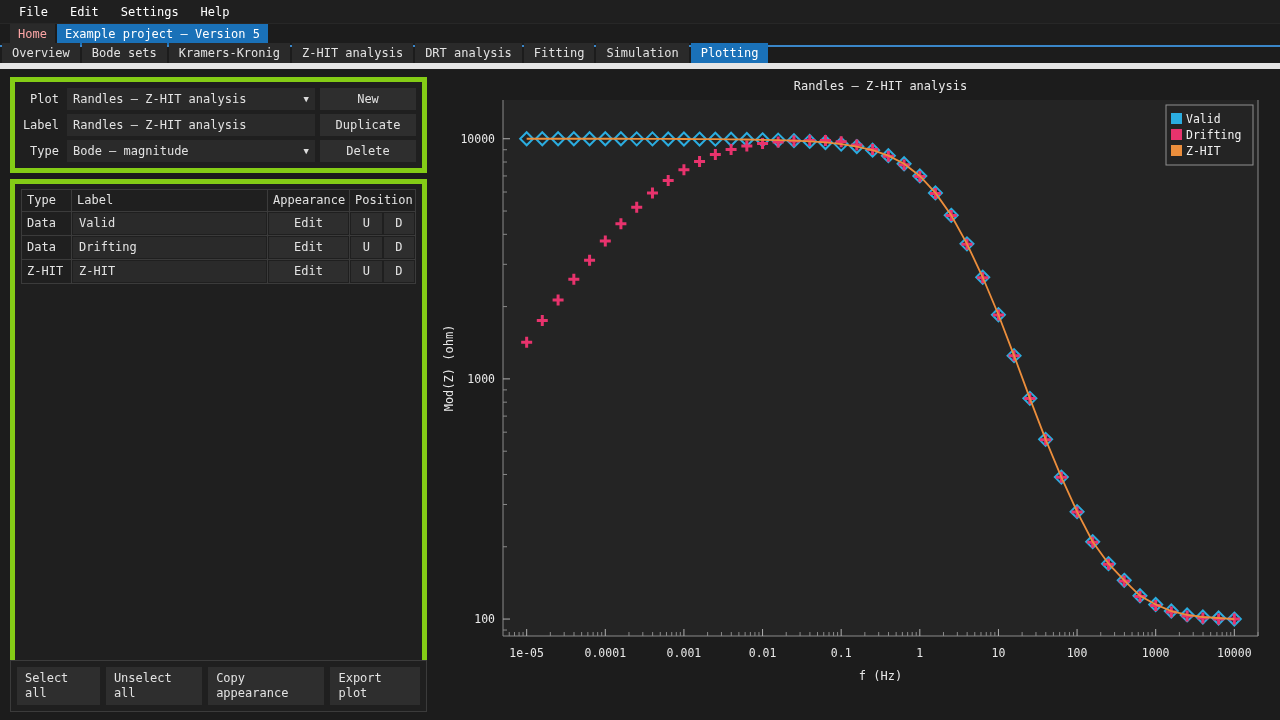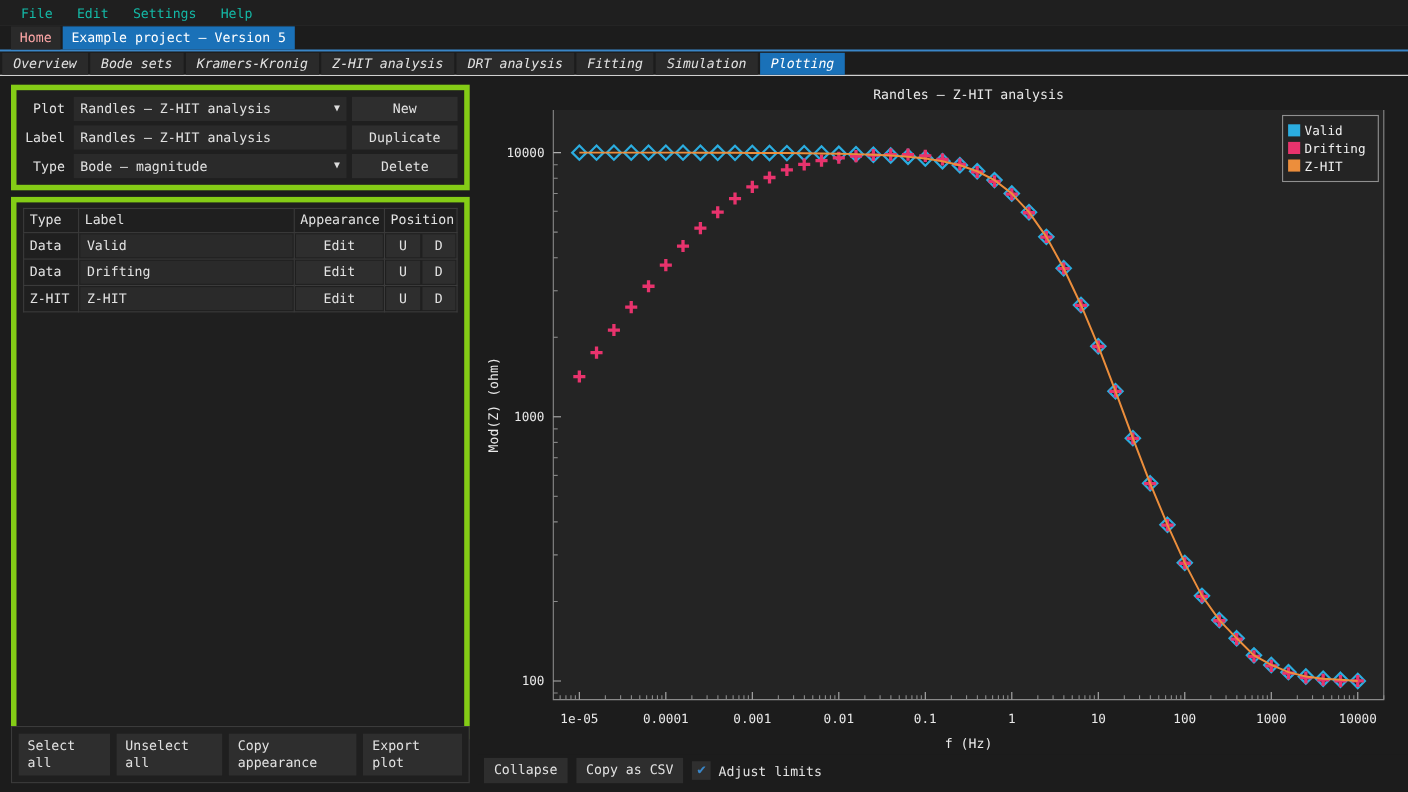--- a/index.html
+++ b/index.html
@@ -12,21 +12,21 @@
   body { position: relative; }
 
   
   #menubar {
     height: 24px; background: #1f1f1f;
     display: flex; align-items: center;
     padding-left: 8px; gap: 0px;
     border-bottom: 1px solid #272727;
   }
   #menubar .mi {
-    font-size: 12px; color: #14b8a6;
+    font-size: 12px; color: #ffffff;
     padding: 3px 11px; line-height: 14px;
   }
 
   
   #projbar {
     height: 23px; background: #1c1c1c;
     display: flex; align-items: flex-end;
     padding-left: 10px;
     border-bottom: 2px solid #3a86c8;
   }
@@ -35,22 +35,21 @@
     padding: 3px 8px 4px 8px; line-height: 14px;
     background: #2a2a2a; margin-right: 2px;
   }
   #projbar .ptab.active { background: #1a71b8; color: #ffffff; }
 
   
   #tabbar {
     height: 22px; background: #1c1c1c;
     display: flex; align-items: flex-end;
     padding-left: 2px;
-    border-bottom: 1px solid #e5e5e5;
-    font-style: italic;
+    border-bottom: 6px solid #e5e5e5;
   }
   #tabbar .tab {
     font-size: 12px; color: #e2e2e2;
     padding: 3px 10px 3px 10px; line-height: 14px;
     background: #2a2a2a; margin-right: 2px;
     min-width: 62px; text-align: left;
   }
   #tabbar .tab.active { background: #1a71b8; color: #ffffff; }
 
   
@@ -518,22 +517,14 @@
           <rect x="731" y="34" width="87" height="60" fill="#242424" stroke="#909090" stroke-width="1"></rect>
           <rect x="736" y="42" width="11" height="11" fill="#2bade0"></rect>
           <text x="751" y="52" fill="#f0f0f0" font-size="11.5" font-family="&quot;DejaVu Sans Mono&quot;, monospace">Valid</text>
           <rect x="736" y="58" width="11" height="11" fill="#e8336d"></rect>
           <text x="751" y="68" fill="#f0f0f0" font-size="11.5" font-family="&quot;DejaVu Sans Mono&quot;, monospace">Drifting</text>
           <rect x="736" y="74" width="11" height="11" fill="#ec8e3c"></rect>
           <text x="751" y="84" fill="#f0f0f0" font-size="11.5" font-family="&quot;DejaVu Sans Mono&quot;, monospace">Z-HIT</text>
         </svg>
     </div>
 
-    <div id="plotbottom">
-      <div class="bbtn">Collapse</div>
-      <div class="bbtn">Copy as CSV</div>
-      <div class="chkwrap">
-        <div class="chkbox">✔</div>
-        <div class="chklabel">Adjust limits</div>
-      </div>
-    </div>
   </div>
 </div>
 
 </body></html>

